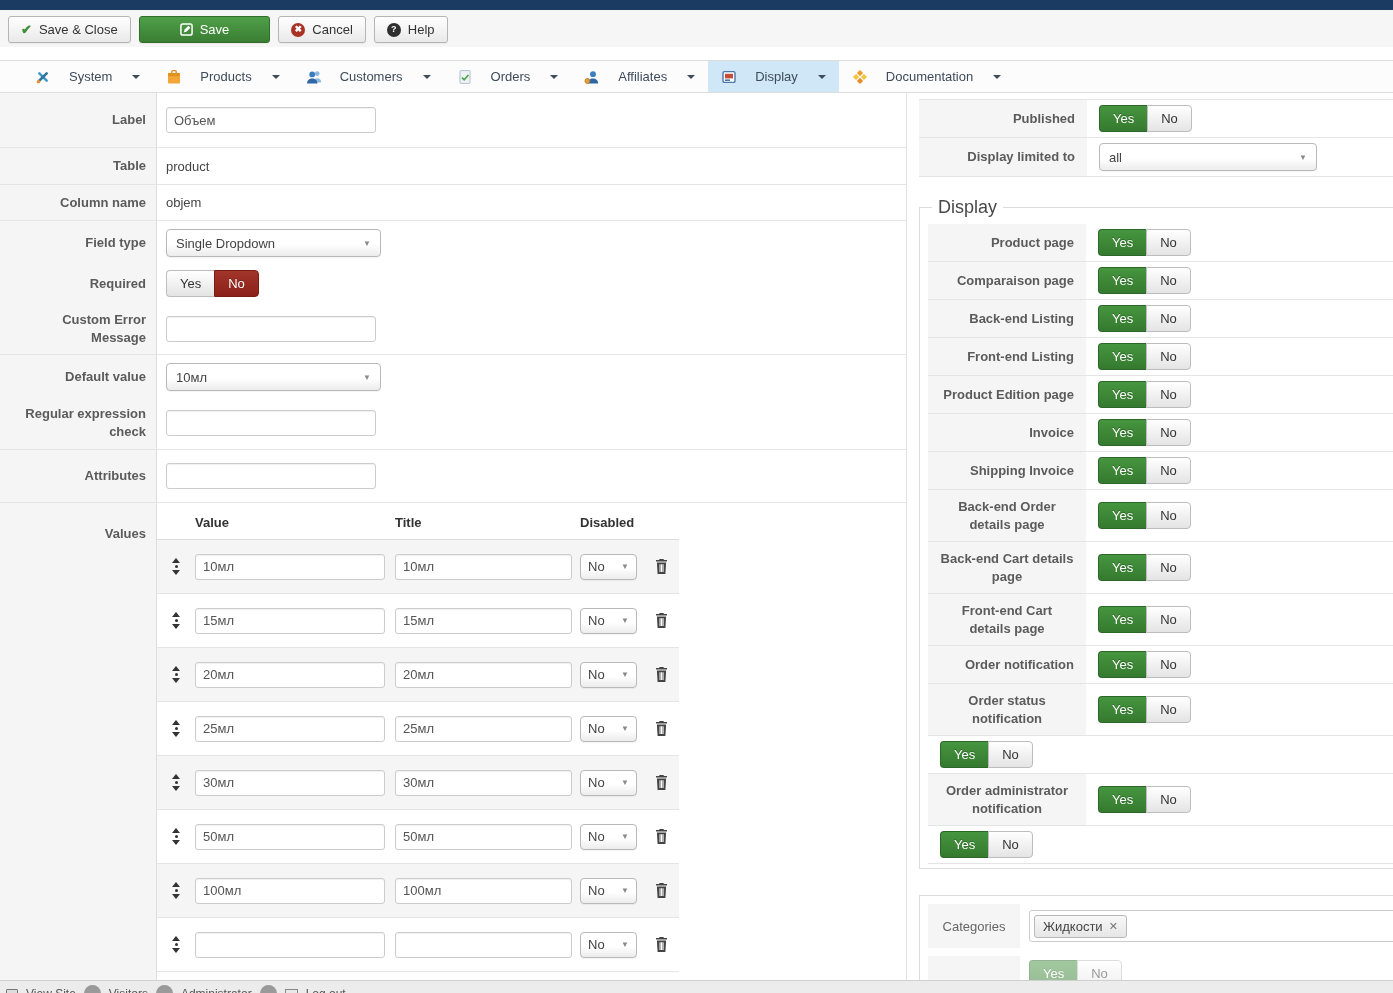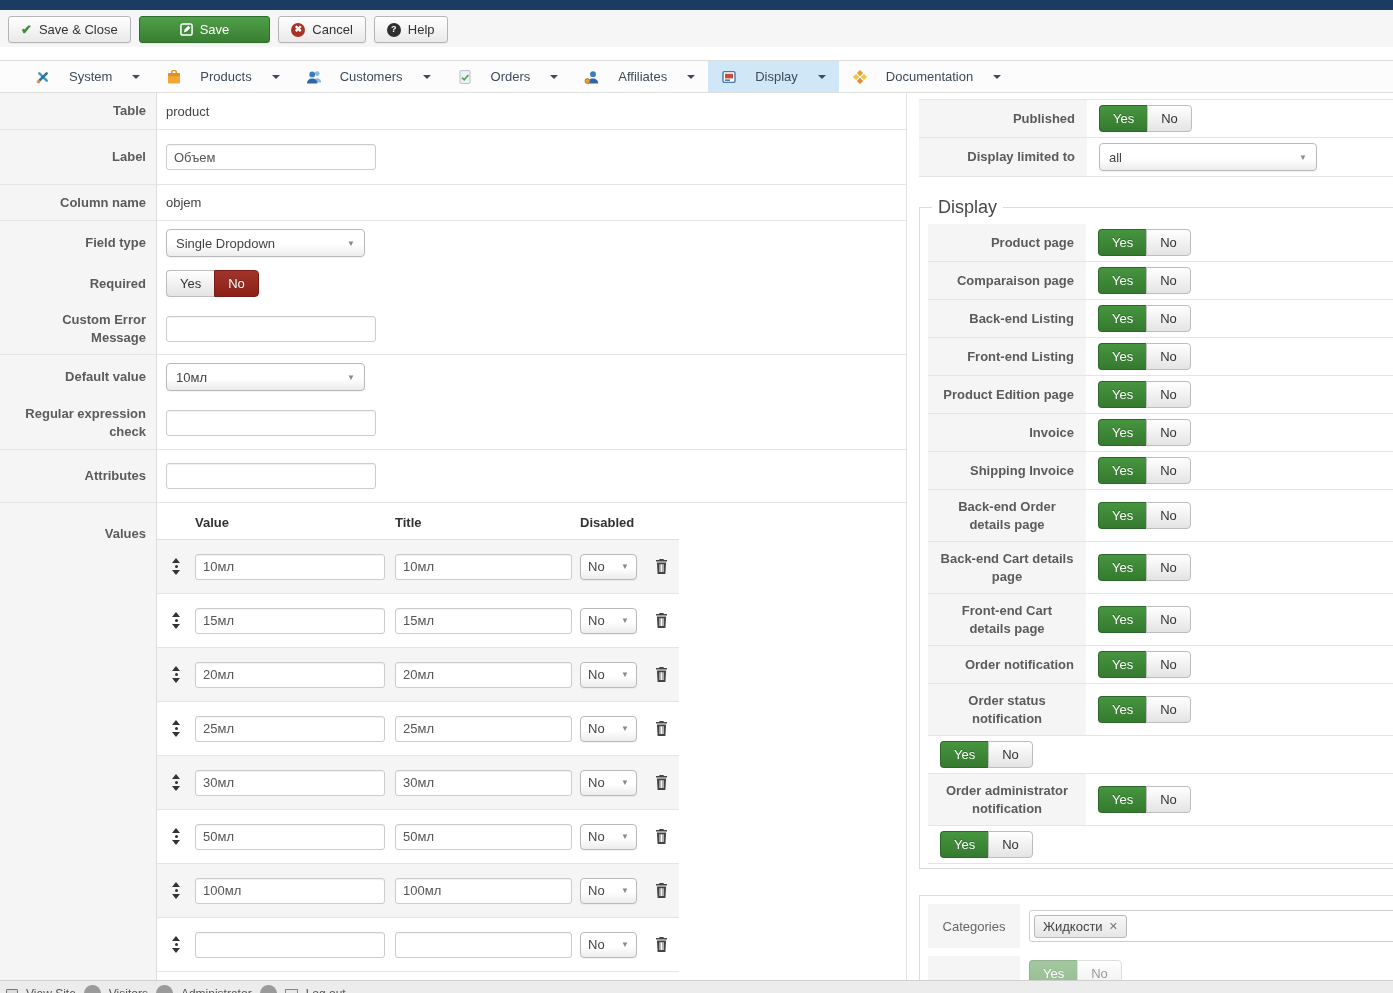--- a/index.html
+++ b/index.html
@@ -40,21 +40,21 @@
   .ccell { background:#fff; display:flex; align-items:center; padding:8px 0 8px 9px; }
   .static-val { color:#444; }
 
   .inp { height:26px; border:1px solid #ccc; border-radius:3px; padding:0 7px; font-size:13px; color:#555;
          box-shadow:inset 0 1px 1px rgba(0,0,0,.06); background:#fff;
          font-family:"Liberation Sans","DejaVu Sans",sans-serif; }
   .w-label { width:210px; }
   .sel { display:inline-flex; align-items:center; justify-content:space-between; height:28px; padding:0 9px;
          background:linear-gradient(#ffffff 55%, #ececec); border:1px solid #b9b9b9; border-radius:4px;
          font-size:13px; color:#444; cursor:pointer; box-shadow:0 1px 1px rgba(0,0,0,.05); }
-  .w-sel { width:199px; }
+  .w-sel { width:215px; }
   .w-all { width:218px; }
   .caret { color:#8a8a8a; font-size:8px; margin-left:8px; }
 
   
   .toggle { display:inline-flex; }
   .toggle .t { padding:4px 13px; font-size:13px; line-height:17px; border:1px solid #bdbdbd;
                background:linear-gradient(#ffffff,#e4e4e4); color:#333; cursor:pointer; }
   .toggle .t:first-child { border-radius:4px 0 0 4px; border-right:0; }
   .toggle .t:last-child { border-radius:0 4px 4px 0; }
   .toggle .t.on-green { background:linear-gradient(#46953f,#357a2f); border-color:#2c672a; color:#fff;
@@ -228,32 +228,32 @@
       </span>
       <span>Documentation</span>
       <span class="mcaret"></span>
     </div>
   </div>
 
   <div class="main">
 
     <div class="left-panel">
 
+      <div class="frow" style="min-height:55px;">
+        <div class="lcell">Label</div>
+        <div class="ccell">
+          <input class="inp w-label" value="Объем" style="">
+        </div>
+      </div>
+
       <div class="frow" style="min-height:37px;">
         <div class="lcell">Table</div>
         <div class="ccell">
             <span class="static-val">product</span>
           </div>
-      </div>
-
-      <div class="frow" style="min-height:55px;">
-        <div class="lcell">Label</div>
-        <div class="ccell">
-          <input class="inp w-label" value="Объем" style="">
-        </div>
       </div>
 
       <div class="frow" style="min-height:36px;">
         <div class="lcell">Column name</div>
         <div class="ccell">
             <span class="static-val">objem</span>
           </div>
       </div>
 
       <div class="frow" style="min-height:39px;">

